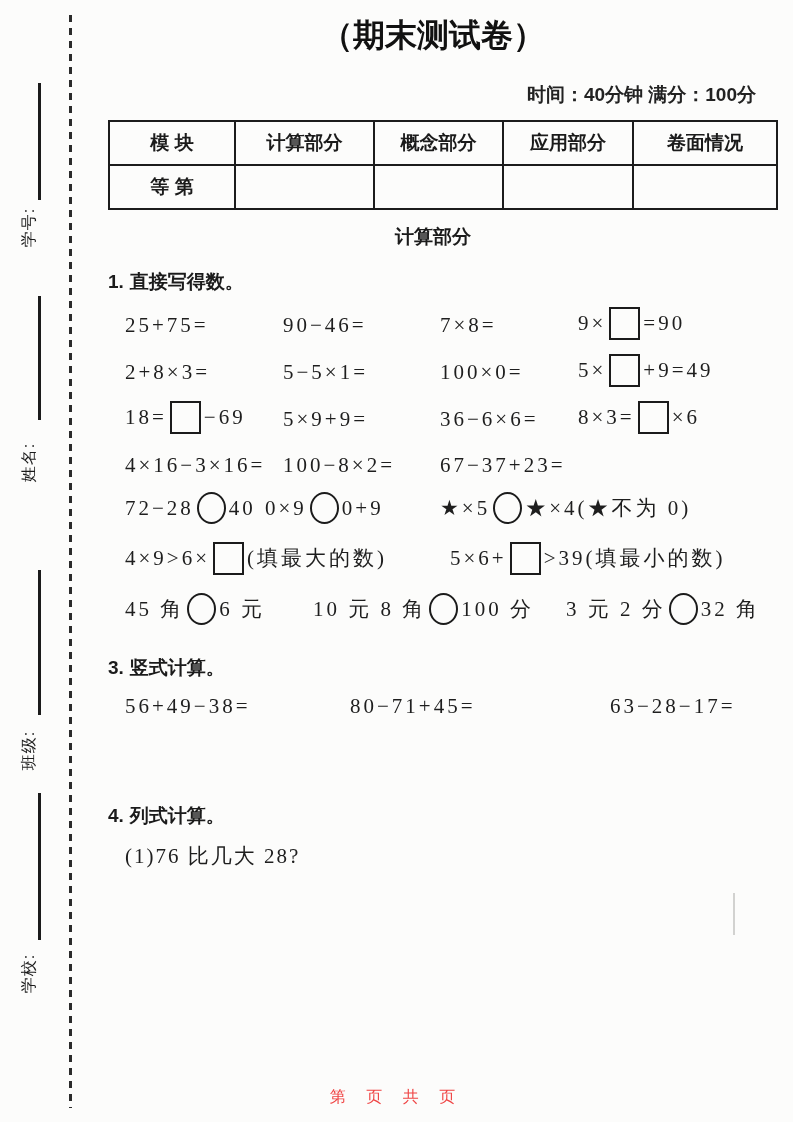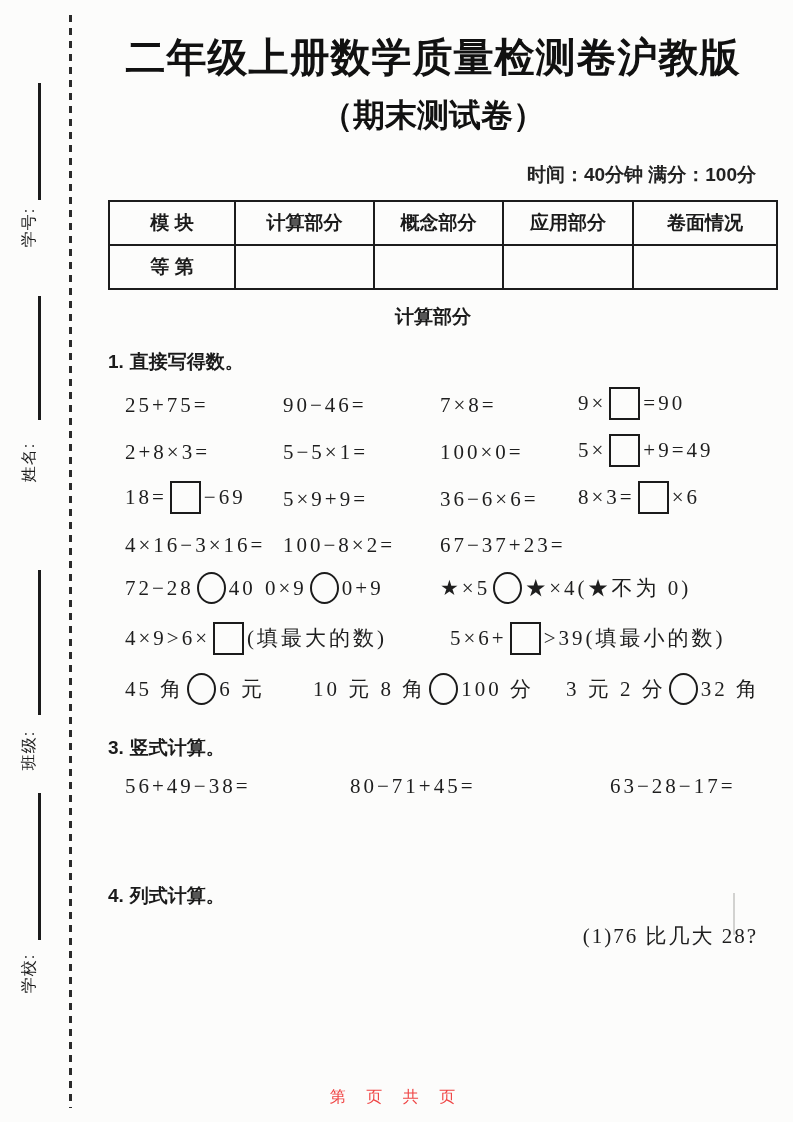--- a/index.html
+++ b/index.html
@@ -78,21 +78,20 @@
 <div class="blank-line" style="top:570px;height:145px;"></div>
 <div class="side-label" style="top:740px;">班级:</div>
 
 <div class="blank-line" style="top:793px;height:147px;"></div>
 <div class="side-label" style="top:963px;">学校:</div>
 
 <div class="scan-artifact"></div>
 
 <div class="content">
 
-  <div class="title">二年级上册数学质量检测卷沪教版</div>
   <div class="subtitle">（期末测试卷）</div>
   <div class="meta">时间：40分钟  满分：100分</div>
 
   <table class="score">
     <tbody>
         <tr>
       <td style="width:122px;">模 块</td>
       <td style="width:135px;">计算部分</td>
       <td style="width:125px;">概念部分</td>
       <td style="width:126px;">应用部分</td>
@@ -166,19 +165,19 @@
       <span class="expr">63−28−17=</span>
     </div>
     <div class="work-space"></div>
   </div>
 
   <div class="q-head" style="margin-top:6px;">
     <span class="q-no">4.</span><span>列式计算。</span>
   </div>
   <div class="expr-rows">
     <div class="erow" style="margin-top:8px;">
-      <span class="expr" style="letter-spacing:2px;text-align:right;">(1)76 比几大 28?</span>
+      <span class="expr" style="letter-spacing:2px;">(1)76 比几大 28?</span>
     </div>
   </div>
 
 </div>
 
 <div class="footer">第 页 共 页</div>
 
 </body></html>

